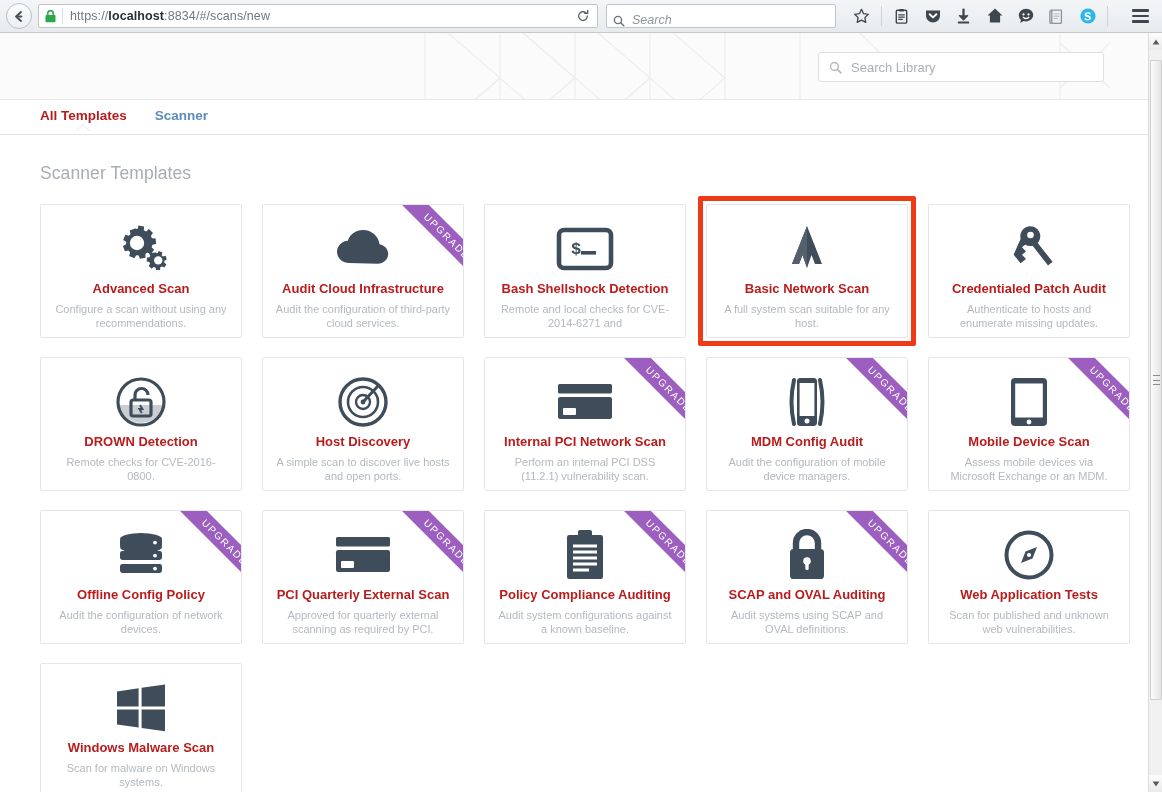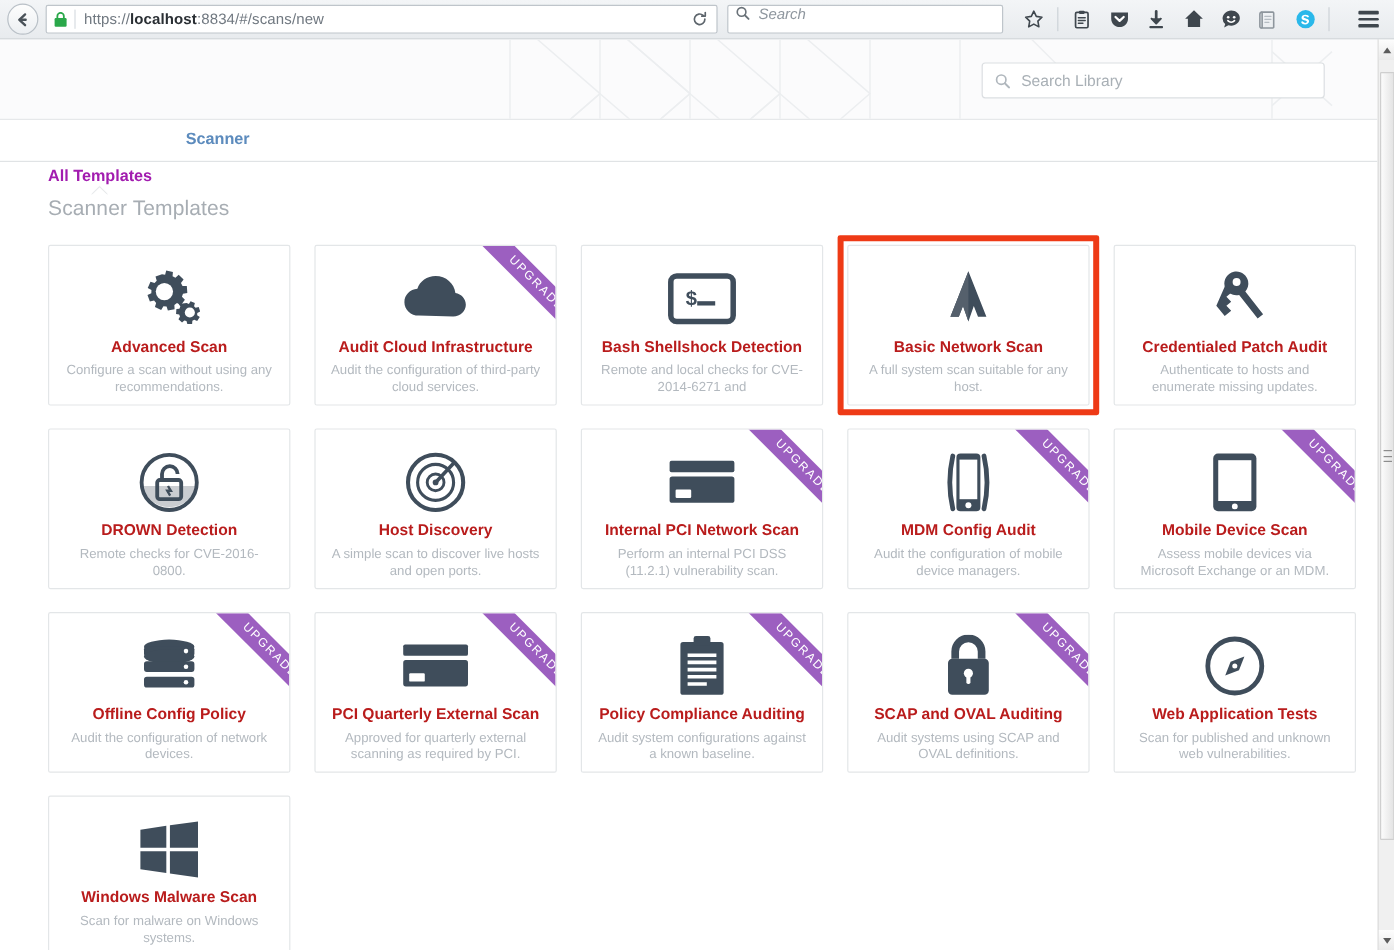--- a/index.html
+++ b/index.html
@@ -43,21 +43,21 @@
   }
   .url-text b { color: #2a2f34; font-weight: 700; }
   .reload-btn {
     width: 24px; height: 22px; display: flex;
     align-items: center; justify-content: center;
     cursor: pointer; flex: 0 0 auto;
   }
   .search-wrap {
     flex: 0 0 230px; height: 24px;
     background: #fff; border: 1px solid #bfc5cb; border-radius: 2px;
-    display: flex; align-items: flex-start; padding: 0 6px;
+    display: flex; align-items: flex-end; padding: 0 6px;
     margin-right: 10px;
   }
   .search-wrap .ph {
     font-size: 12.5px; color: #8e969e;
     font-style: italic; margin-left: 7px;
   }
   .tb-icons { display: flex; align-items: center; gap: 0px; flex: 1; }
   .tb-btn {
     width: 31px; height: 26px;
     display: flex; align-items: center; justify-content: center;
@@ -116,21 +116,21 @@
     padding-left: 40px;
     display: flex; align-items: flex-start;
   }
   .tab {
     font-size: 13.5px;
     padding: 8px 0 0 0;
     margin-right: 28px;
     cursor: pointer;
     position: relative;
   }
-  .tab.active { color: #a21caf; font-weight: 700; margin-top: 31px; }
+  .tab.active { color: #b91c1c; font-weight: 700; }
   .tab.inactive { color: #5c8bbd; font-weight: 700; }
   .tab.active::after {
     content: "";
     position: absolute;
     left: 50%; margin-left: -7px; bottom: -9px;
     width: 0; height: 0;
     border-left: 7px solid transparent;
     border-right: 7px solid transparent;
     border-bottom: 7px solid #ffffff;
     filter: drop-shadow(0 -1px 0 #e0e3e5);

